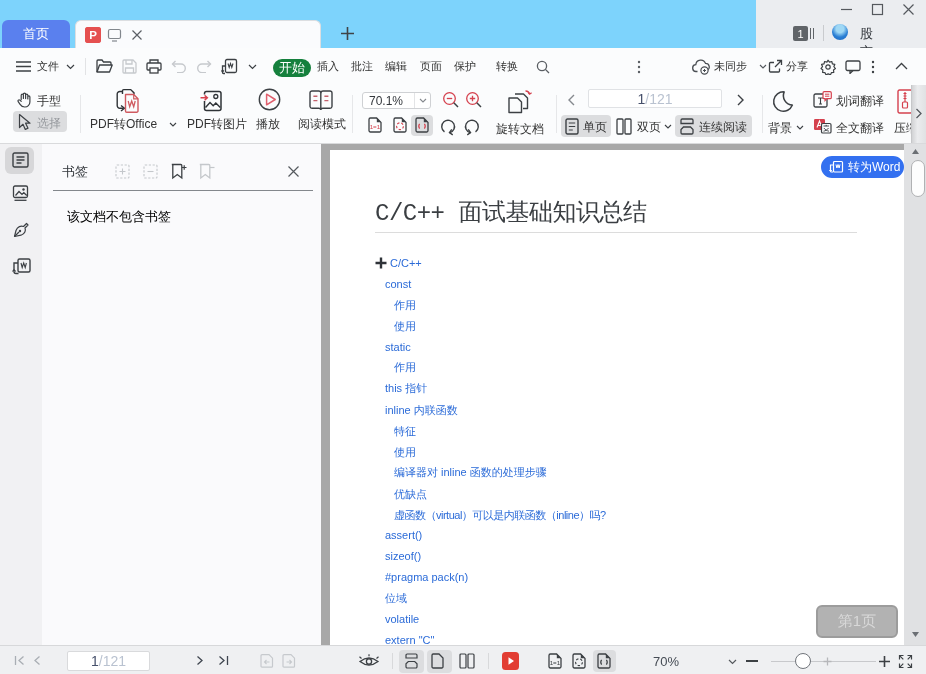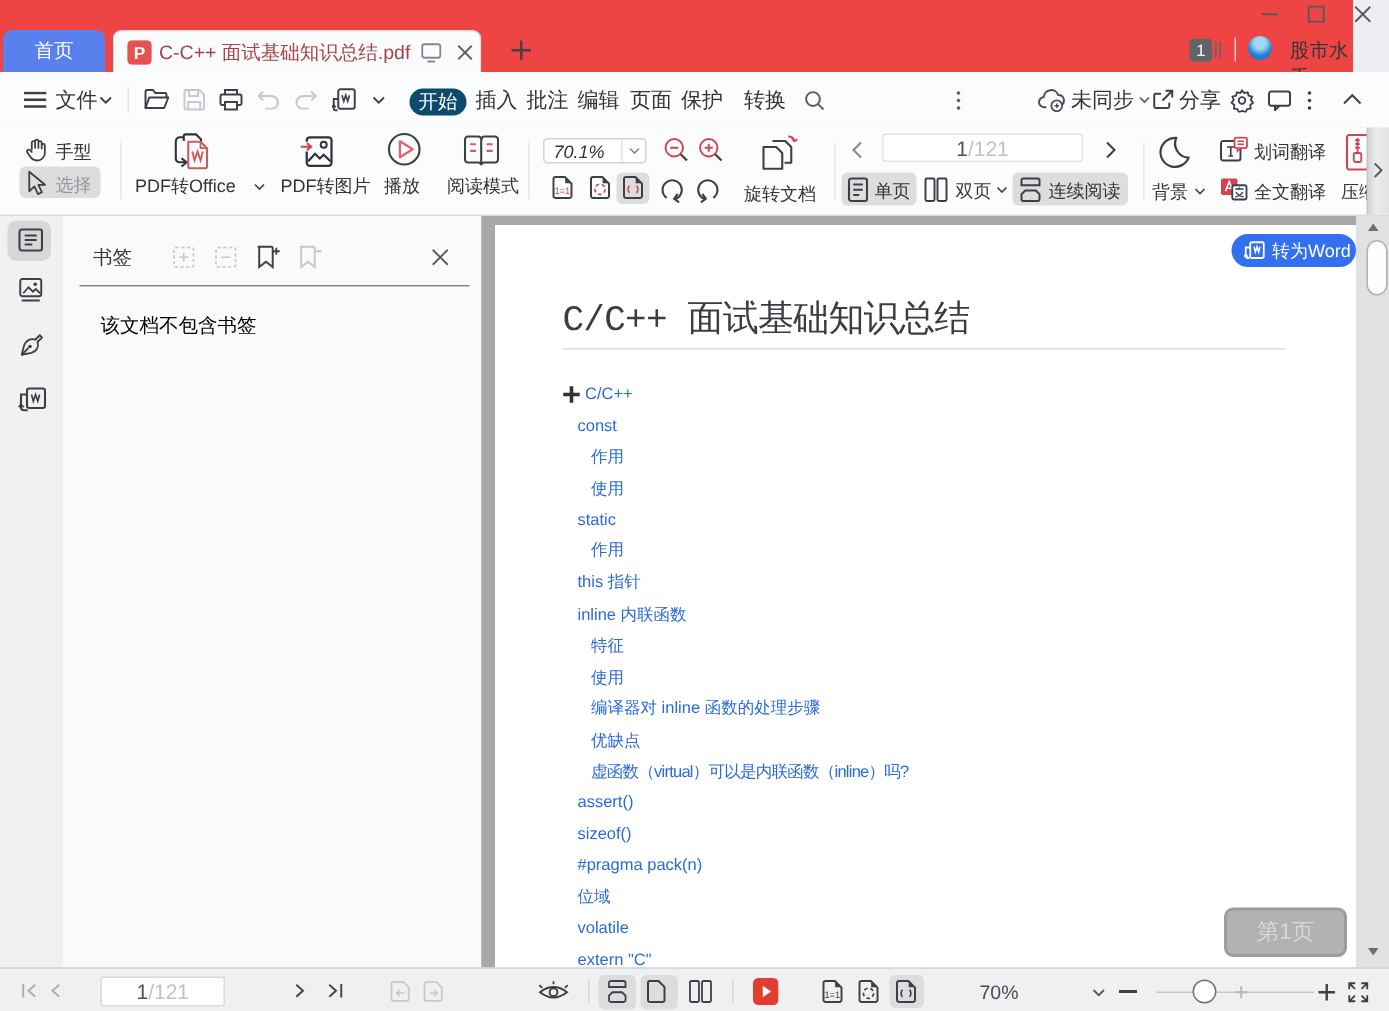--- a/index.html
+++ b/index.html
@@ -1,27 +1,27 @@
 <!DOCTYPE html>
 <html><head><meta charset="utf-8">
 <style>
 *{margin:0;padding:0;box-sizing:border-box;}
 html,body{width:926px;height:674px;overflow:hidden;}
 body{font-family:"Liberation Sans",sans-serif;position:relative;background:#ebedf0;}
 .abs{position:absolute;}
 
-#titlebar{position:absolute;left:0;top:0;width:902px;height:48px;background:#ef4444;}
+#titlebar{position:absolute;left:0;top:0;width:756px;height:48px;background:#7dd3fc;}
 #tab-home{position:absolute;left:2px;top:20px;width:68px;height:28px;background:#5a80ee;border-radius:6px 6px 0 0;color:#fff;font-size:13px;display:flex;align-items:center;justify-content:center;}
 #tab-doc{position:absolute;left:75px;top:20px;width:246px;height:28px;background:#fafbfd;border:1px solid #dcdee1;border-bottom:none;border-radius:6px 6px 0 0;display:flex;align-items:center;}
 #tab-doc .pdficon{width:16px;height:16px;border-radius:3px;background:#e55050;margin-left:9px;flex:none;}
 #tab-doc .tname{color:#a94444;font-size:13px;margin-left:5px;white-space:nowrap;}
 
 #menubar{position:absolute;left:0;top:48px;width:926px;height:37px;background:#fbfcfd;}
-.mitem{position:absolute;top:0;height:37px;display:flex;align-items:center;font-size:14px;color:#333;}
-#btn-start{position:absolute;left:273px;top:11px;width:38px;height:18px;background:#0c4a6e;border-radius:9px;color:#fff;font-size:13px;display:flex;align-items:center;justify-content:center;}
+.mitem{position:absolute;top:0;height:37px;display:flex;align-items:center;font-size:11px;color:#333;}
+#btn-start{position:absolute;left:273px;top:11px;width:38px;height:18px;background:#15803d;border-radius:9px;color:#fff;font-size:13px;display:flex;align-items:center;justify-content:center;}
 
 #toolbar{position:absolute;left:0;top:85px;width:926px;height:59px;background:#fbfcfd;border-bottom:1px solid #d9dadc;}
 .tlabel{position:absolute;font-size:12px;color:#333;white-space:nowrap;}
 .hl{background:#dcdddf;border-radius:4px;}
 
 #main{position:absolute;left:0;top:144px;width:926px;height:507px;background:#a8a8a8;}
 #iconstrip{position:absolute;left:0;top:0;width:42px;height:501px;background:#f1f1f3;}
 #panel{position:absolute;left:42px;top:0;width:279px;height:501px;background:#fafafc;}
 #docarea{position:absolute;left:321px;top:0;width:605px;height:501px;background:#a8a8a8;}
 #page{position:absolute;left:9px;top:6px;width:574px;height:495px;background:#fff;}
@@ -34,21 +34,20 @@
 <body>
 <div id="titlebar">
   <div id="tab-home">首页</div>
   <div id="tab-doc">
     <div class="pdficon">
         <svg width="16" height="16" viewBox="0 0 16 16">
           <rect width="16" height="16" rx="3" fill="#e55050"></rect>
           <text x="8" y="12.2" font-size="11.5" font-weight="bold" fill="#fff" text-anchor="middle" font-family="Liberation Sans">P</text>
         </svg>
       </div>
-    <div class="tname">C-C++ 面试基础知识总结.pdf</div>
     <svg width="15" height="14" viewBox="0 0 15 14" style="margin-left:6px">
         <rect x="1.5" y="1.5" width="12" height="9" rx="1.5" fill="none" stroke="#82878d" stroke-width="1.2"></rect>
         <path d="M5 13 h5" stroke="#82878d" stroke-width="1.2"></path>
       </svg>
     <svg width="12" height="12" viewBox="0 0 12 12" style="margin-left:9px">
         <path d="M1.5 1.5 10.5 10.5 M10.5 1.5 1.5 10.5" stroke="#5c6066" stroke-width="1.2"></path>
       </svg>
   </div>
   <svg class="abs" style="left:340px;top:26px" width="15" height="15" viewBox="0 0 15 15">
       <path d="M7.5 1 V14 M1 7.5 H14" stroke="#3f4347" stroke-width="1.6"></path>
@@ -193,21 +192,21 @@
   <div class="tlabel" style="left:256px;top:31px">播放</div>
 
   <svg class="abs" style="left:309px;top:5px" width="24" height="21" viewBox="0 0 24 21">
       <path d="M11.8 2.8 a2 2 0 0 0 -2-1.8 H3 a2 2 0 0 0 -2 2 V16.5 a2 2 0 0 0 2 1.8 h6.8 a2 2 0 0 1 2 1.7 a2 2 0 0 1 2-1.7 H21 a2 2 0 0 0 2-1.8 V3 a2 2 0 0 0 -2-2 H14 a2 2 0 0 0 -2 1.8 Z M11.8 2.8 V18.3" fill="none" stroke="#3c4044" stroke-width="1.4"></path>
       <path d="M4.4 6.2 h4 M4.4 10.6 h4 M15.4 6.2 h4 M15.4 10.6 h4" stroke="#c4616c" stroke-width="1.4"></path>
     </svg>
   <div class="tlabel" style="left:298px;top:31px">阅读模式</div>
   <div class="abs" style="left:352px;top:10px;width:1px;height:38px;background:#e6e7e9;"></div>
 
   <div class="abs" style="left:362px;top:7px;width:69px;height:17px;background:#fff;border:1px solid #cfd1d4;border-radius:3px;"></div>
-  <div class="abs" style="left:369px;top:9px;font-size:12px;color:#33373c;font-style:italic;">70.1%</div>
+  <div class="abs" style="left:369px;top:9px;font-size:12px;color:#33373c;">70.1%</div>
   <div class="abs" style="left:414px;top:8px;width:1px;height:15px;background:#e3e4e6;"></div>
   <svg class="abs" style="left:419px;top:13px" width="8" height="5" viewBox="0 0 8 5">
       <path d="M1 1 L4 4 L7 1" fill="none" stroke="#85898e" stroke-width="1.1"></path>
     </svg>
   <svg class="abs" style="left:442px;top:6px" width="17" height="18" viewBox="0 0 17 18">
       <circle cx="7.5" cy="7.5" r="5.8" fill="none" stroke="#d5414e" stroke-width="1.3"></circle>
       <path d="M4.8 7.5 h5.4" stroke="#d5414e" stroke-width="1.3"></path>
       <path d="M11.8 11.8 L16 16" stroke="#3c4044" stroke-width="1.5"></path>
     </svg>
   <svg class="abs" style="left:465px;top:6px" width="17" height="18" viewBox="0 0 17 18">

